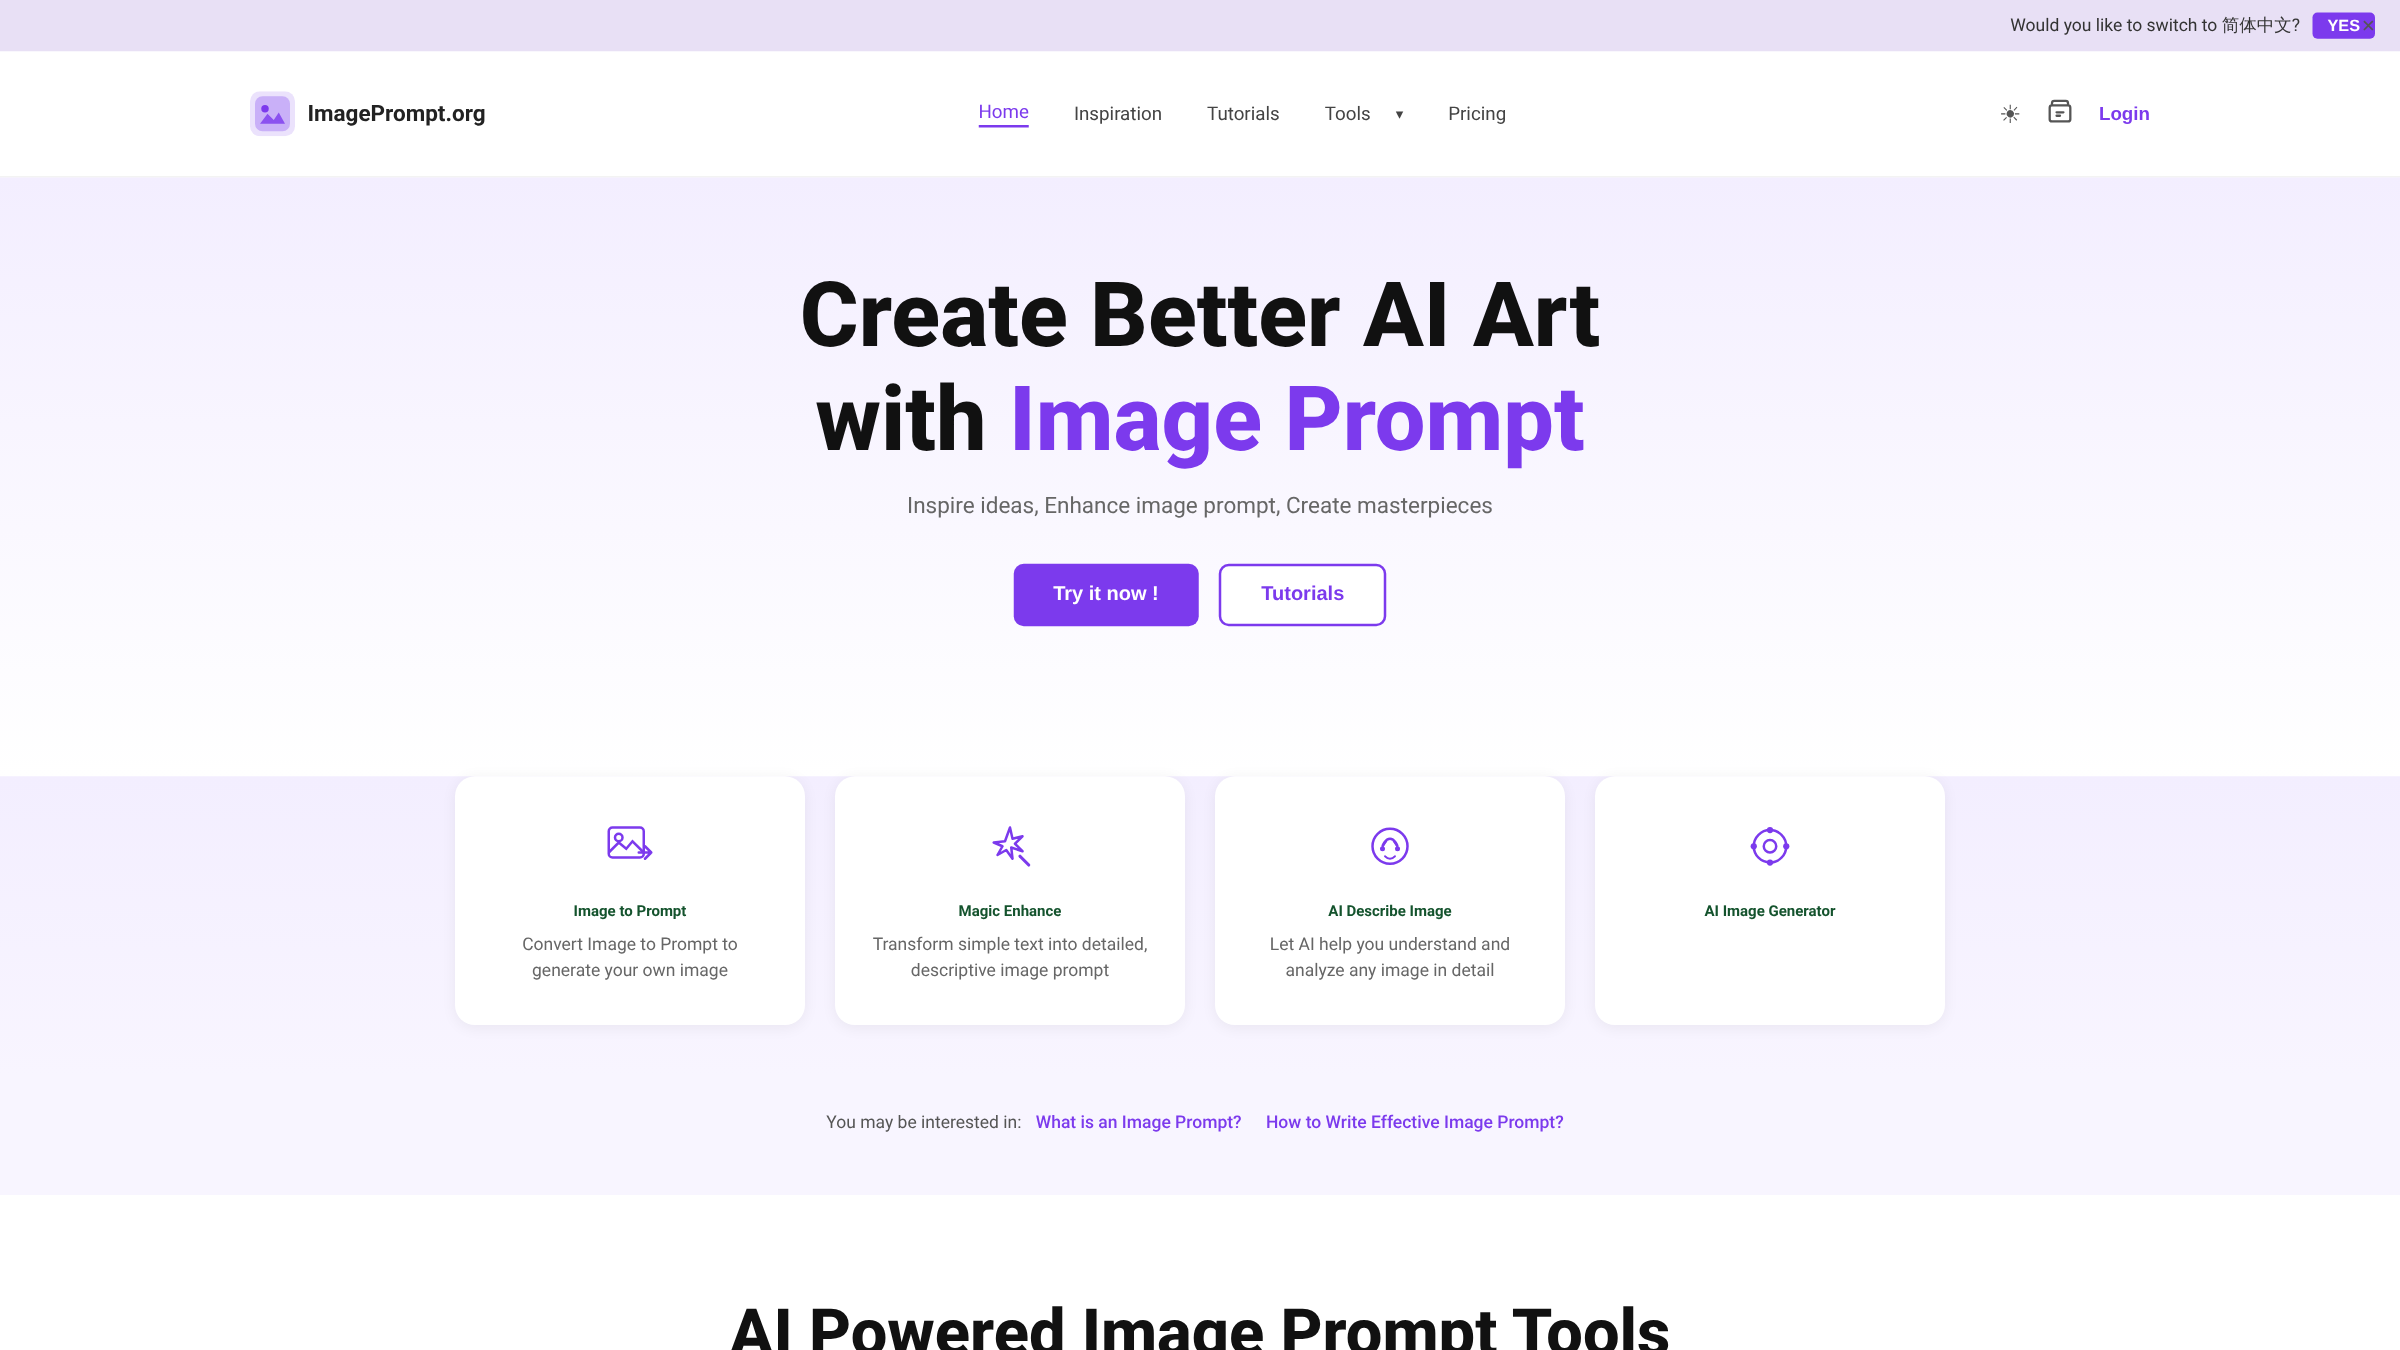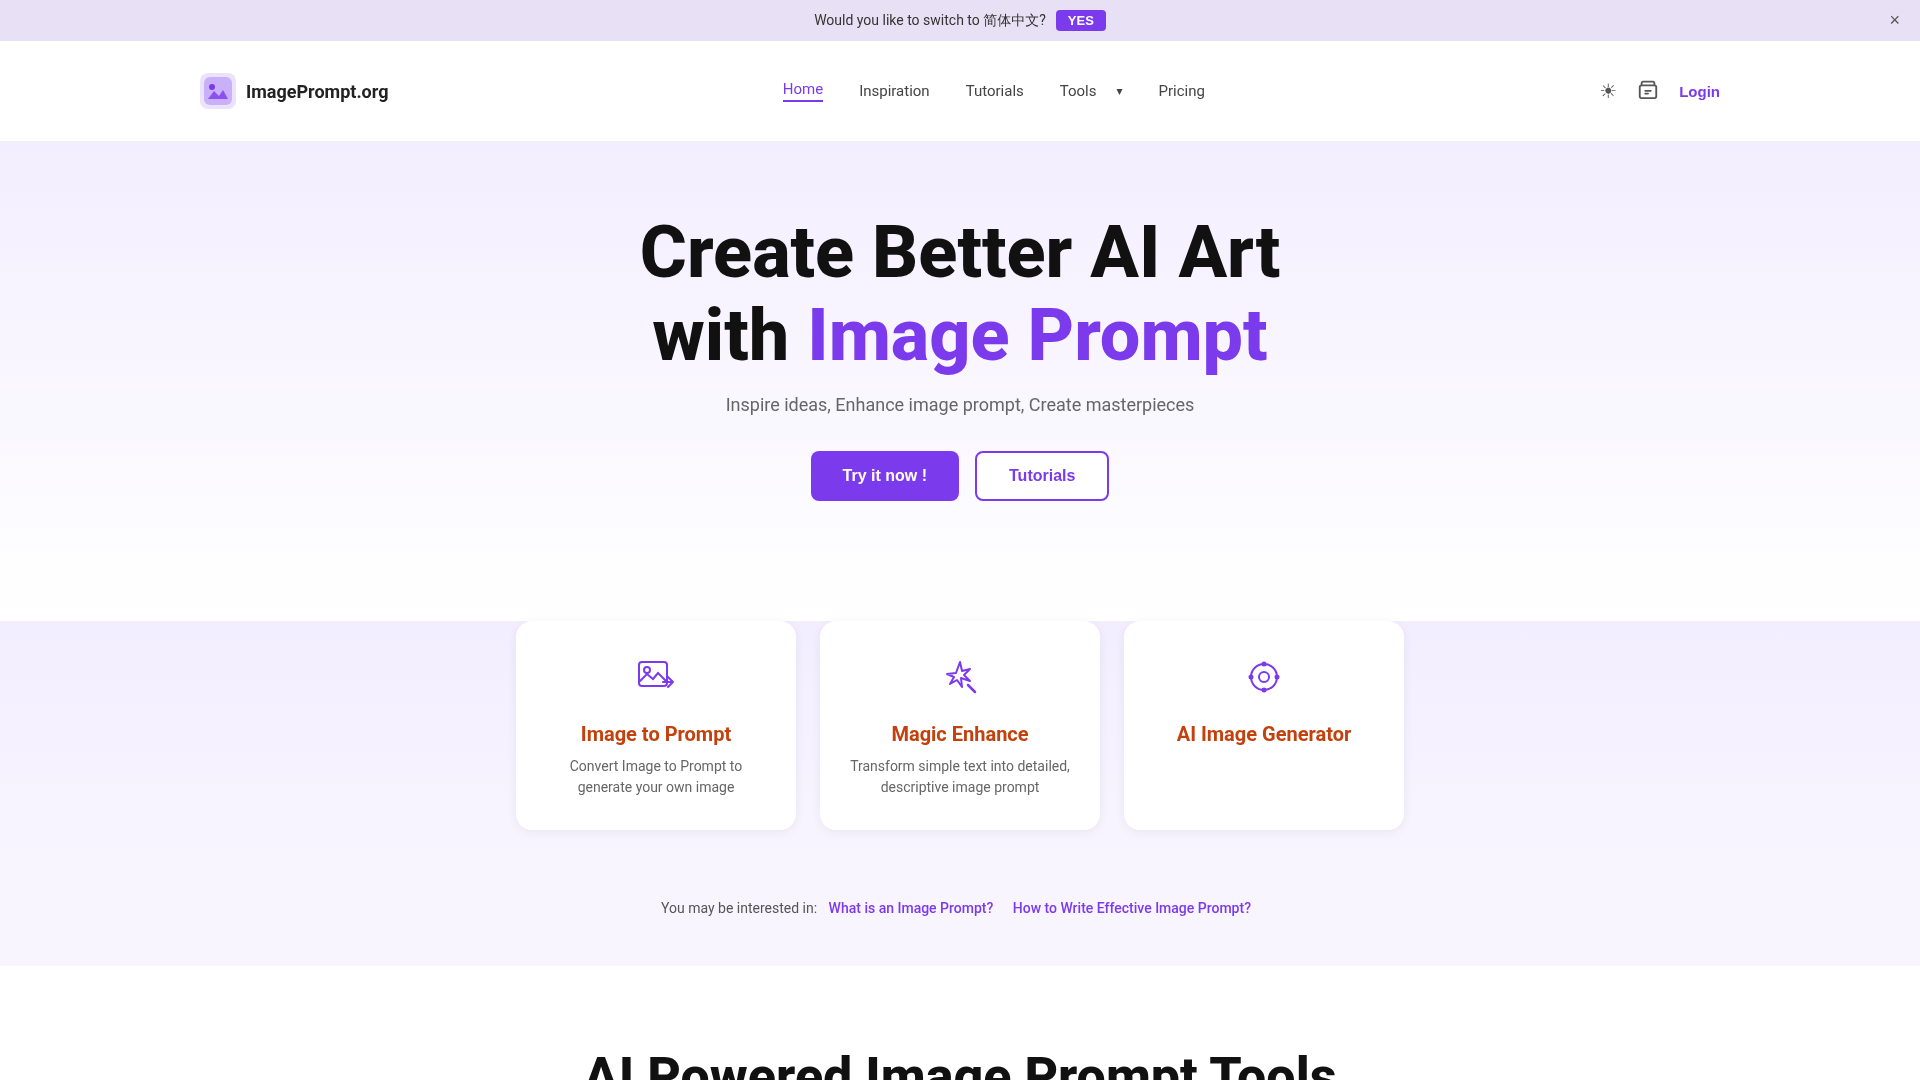--- a/index.html
+++ b/index.html
@@ -18,21 +18,21 @@
     
     .top-banner {
       background: #e8e0f5;
       text-align: center;
       padding: 10px 20px;
       font-size: 14px;
       color: #333;
       position: relative;
       display: flex;
       align-items: center;
-      justify-content: center;
+      justify-content: flex-end;
       gap: 10px;
     }
     .top-banner .yes-btn {
       background: #7c3aed;
       color: #fff;
       border: none;
       padding: 3px 12px;
       border-radius: 4px;
       font-size: 13px;
       font-weight: bold;
@@ -186,23 +186,23 @@
       text-align: center;
       box-shadow: 0 2px 12px rgba(0,0,0,0.06);
       cursor: pointer;
     }
     .feature-card-icon {
       font-size: 36px;
       color: #7c3aed;
       margin-bottom: 16px;
     }
     .feature-card-title {
-      font-size: 20px;
+      font-size: 12px;
       font-weight: 700;
-      color: #c2410c;
+      color: #14532d;
       margin-bottom: 10px;
     }
     .feature-card-desc {
       font-size: 14px;
       color: #666;
       line-height: 1.5;
     }
 
     
     .interested-section {
@@ -306,20 +306,34 @@
     <div class="feature-card-icon">
       <svg width="40" height="40" viewBox="0 0 40 40" fill="none">
         <path d="M20 5 L22 14 L30 12 L24 18 L30 24 L21 21 L22 30 L17 23 L10 27 L14 20 L7 17 L16 16 Z" stroke="#7c3aed" stroke-width="2" fill="none" stroke-linejoin="round"></path>
         <path d="M28 28 L35 35" stroke="#7c3aed" stroke-width="2.5" stroke-linecap="round"></path>
       </svg>
     </div>
     <div class="feature-card-title">Magic Enhance</div>
     <div class="feature-card-desc">Transform simple text into detailed, descriptive image prompt</div>
   </div>
 
+  <div class="feature-card">
+    <div class="feature-card-icon">
+      <svg width="40" height="40" viewBox="0 0 40 40" fill="none">
+        <circle cx="20" cy="20" r="14" stroke="#7c3aed" stroke-width="2"></circle>
+        <path d="M14 20 C14 20 16 14 20 14 C24 14 26 20 26 20" stroke="#7c3aed" stroke-width="2" fill="none"></path>
+        <path d="M13 22 L17 16 M27 22 L23 16" stroke="#7c3aed" stroke-width="1.5" stroke-linecap="round"></path>
+        <circle cx="14" cy="22" r="2" fill="#7c3aed"></circle>
+        <circle cx="26" cy="22" r="2" fill="#7c3aed"></circle>
+        <path d="M16 28 Q20 32 24 28" stroke="#7c3aed" stroke-width="1.5" fill="none" stroke-linecap="round"></path>
+      </svg>
+    </div>
+    <div class="feature-card-title">AI Describe Image</div>
+    <div class="feature-card-desc">Let AI help you understand and analyze any image in detail</div>
+  </div>
 
   <div class="feature-card">
     <div class="feature-card-icon">
       <svg width="40" height="40" viewBox="0 0 40 40" fill="none">
         <circle cx="20" cy="20" r="13" stroke="#7c3aed" stroke-width="2"></circle>
         <circle cx="20" cy="20" r="5" stroke="#7c3aed" stroke-width="2"></circle>
         <circle cx="20" cy="7" r="2.5" fill="#7c3aed"></circle>
         <circle cx="20" cy="33" r="2.5" fill="#7c3aed"></circle>
         <circle cx="7" cy="20" r="2.5" fill="#7c3aed"></circle>
         <circle cx="33" cy="20" r="2.5" fill="#7c3aed"></circle>

